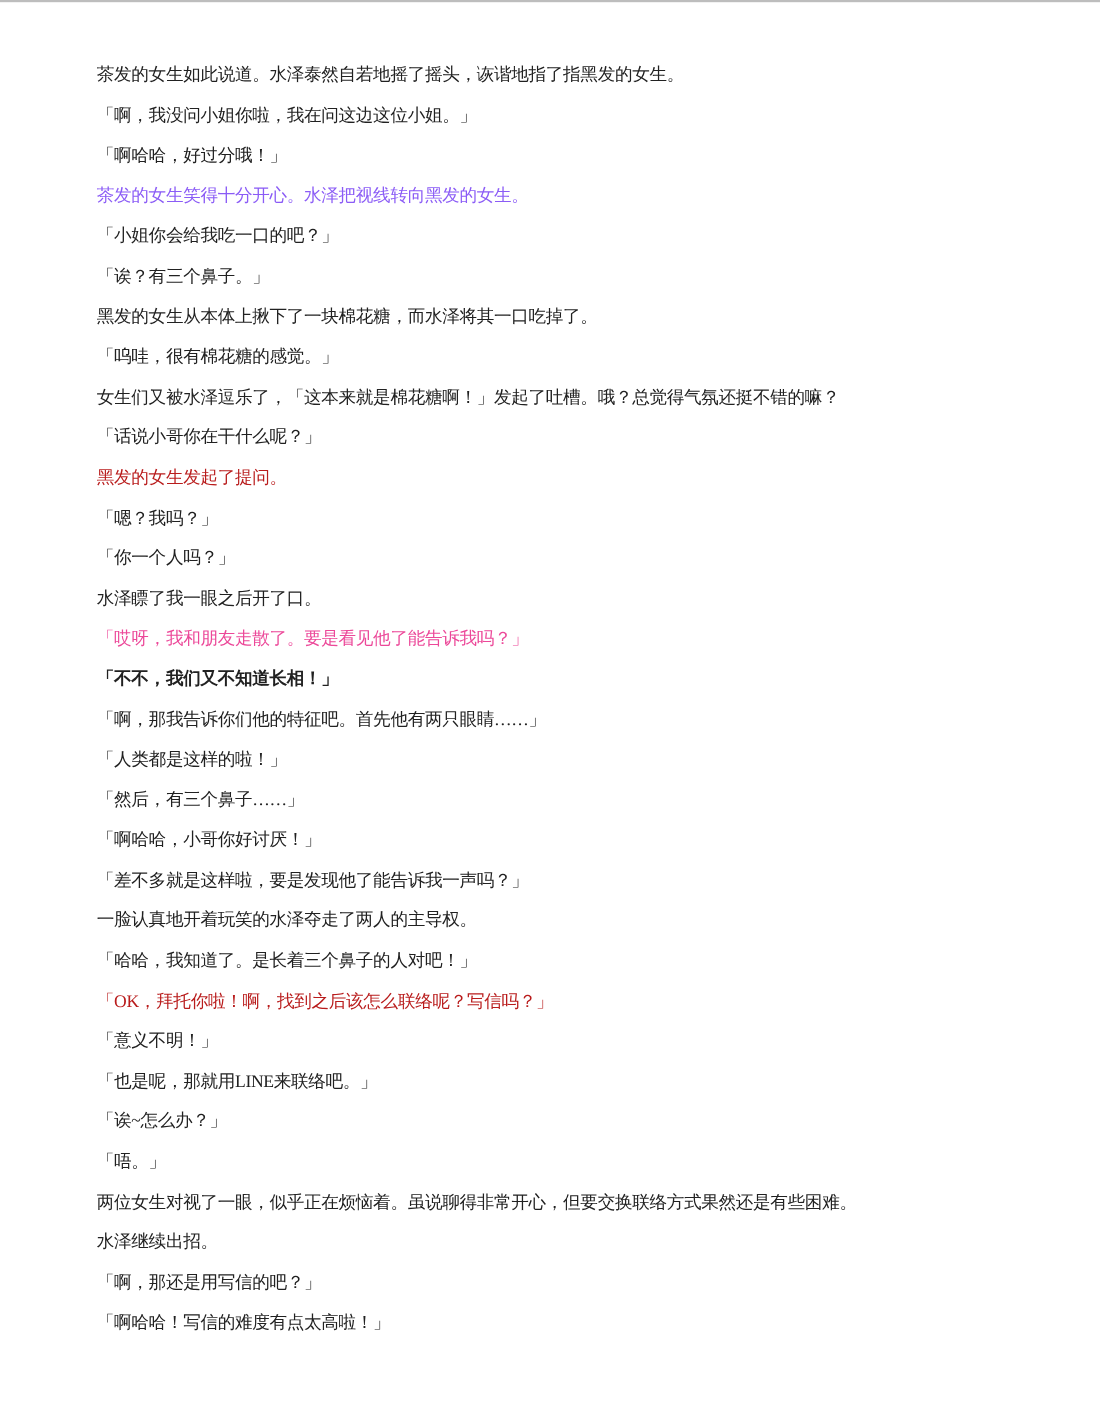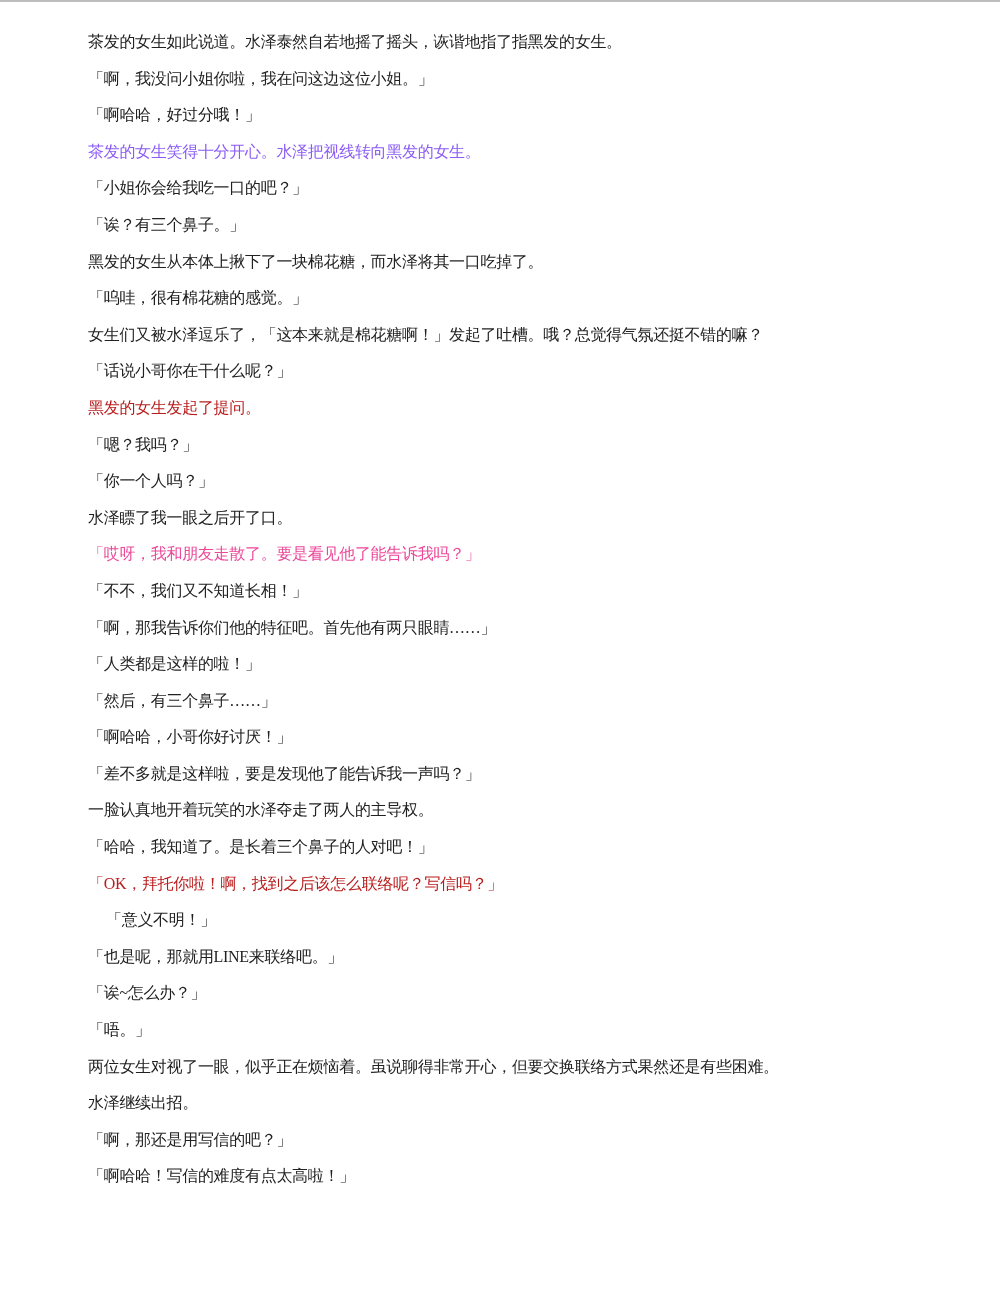--- a/index.html
+++ b/index.html
@@ -22,21 +22,21 @@
   }
   .top-edge {
     position: absolute;
     top: 0;
     left: 0;
     width: 100%;
     height: 2px;
     background: #bdbdbd;
   }
   .content {
-    padding: 24px 40px 0 88px;
+    padding: 51px 40px 0 88px;
   }
   .content p {
     margin: 0;
     padding: 0;
     font-size: 16px;
     line-height: 36.6px;
     letter-spacing: -0.3px;
     color: #212121;
     white-space: nowrap;
     font-weight: normal;
@@ -57,30 +57,30 @@
       <p style="color: rgb(33, 33, 33);">「诶？有三个鼻子。」</p>
       <p style="color: rgb(33, 33, 33);">黑发的女生从本体上揪下了一块棉花糖，而水泽将其一口吃掉了。</p>
       <p style="color: rgb(33, 33, 33);">「呜哇，很有棉花糖的感觉。」</p>
       <p style="color: rgb(33, 33, 33);">女生们又被水泽逗乐了，「这本来就是棉花糖啊！」发起了吐槽。哦？总觉得气氛还挺不错的嘛？</p>
       <p style="color: rgb(33, 33, 33);">「话说小哥你在干什么呢？」</p>
       <p style="color: #b91c1c;">黑发的女生发起了提问。</p>
       <p style="color: rgb(33, 33, 33);">「嗯？我吗？」</p>
       <p style="color: rgb(33, 33, 33);">「你一个人吗？」</p>
       <p style="color: rgb(33, 33, 33);">水泽瞟了我一眼之后开了口。</p>
       <p style="color: #ec4899; font-family: Liberation Serif, serif;">「哎呀，我和朋友走散了。要是看见他了能告诉我吗？」</p>
-      <p style="color: rgb(33, 33, 33);">「不不，我们又不知道长相！」</p>
+      <p style="color: rgb(33, 33, 33); font-weight: bold;">「不不，我们又不知道长相！」</p>
       <p style="color: rgb(33, 33, 33);">「啊，那我告诉你们他的特征吧。首先他有两只眼睛……」</p>
       <p style="color: rgb(33, 33, 33);">「人类都是这样的啦！」</p>
       <p style="color: rgb(33, 33, 33);">「然后，有三个鼻子……」</p>
       <p style="color: rgb(33, 33, 33);">「啊哈哈，小哥你好讨厌！」</p>
       <p style="color: rgb(33, 33, 33);">「差不多就是这样啦，要是发现他了能告诉我一声吗？」</p>
       <p style="color: rgb(33, 33, 33);">一脸认真地开着玩笑的水泽夺走了两人的主导权。</p>
       <p style="color: rgb(33, 33, 33);">「哈哈，我知道了。是长着三个鼻子的人对吧！」</p>
       <p style="color: #b91c1c;">「OK，拜托你啦！啊，找到之后该怎么联络呢？写信吗？」</p>
-      <p style="color: rgb(33, 33, 33); margin-left: 18px;">「意义不明！」</p>
+      <p style="color: rgb(33, 33, 33);">「意义不明！」</p>
       <p style="color: rgb(33, 33, 33);">「也是呢，那就用LINE来联络吧。」</p>
       <p style="color: rgb(33, 33, 33);">「诶~怎么办？」</p>
       <p style="color: rgb(33, 33, 33);">「唔。」</p>
       <p style="color: rgb(33, 33, 33);">两位女生对视了一眼，似乎正在烦恼着。虽说聊得非常开心，但要交换联络方式果然还是有些困难。</p>
       <p style="color: rgb(33, 33, 33);">水泽继续出招。</p>
       <p style="color: rgb(33, 33, 33);">「啊，那还是用写信的吧？」</p>
       <p style="color: rgb(33, 33, 33);">「啊哈哈！写信的难度有点太高啦！」</p>
     </main>
 </div>
 

